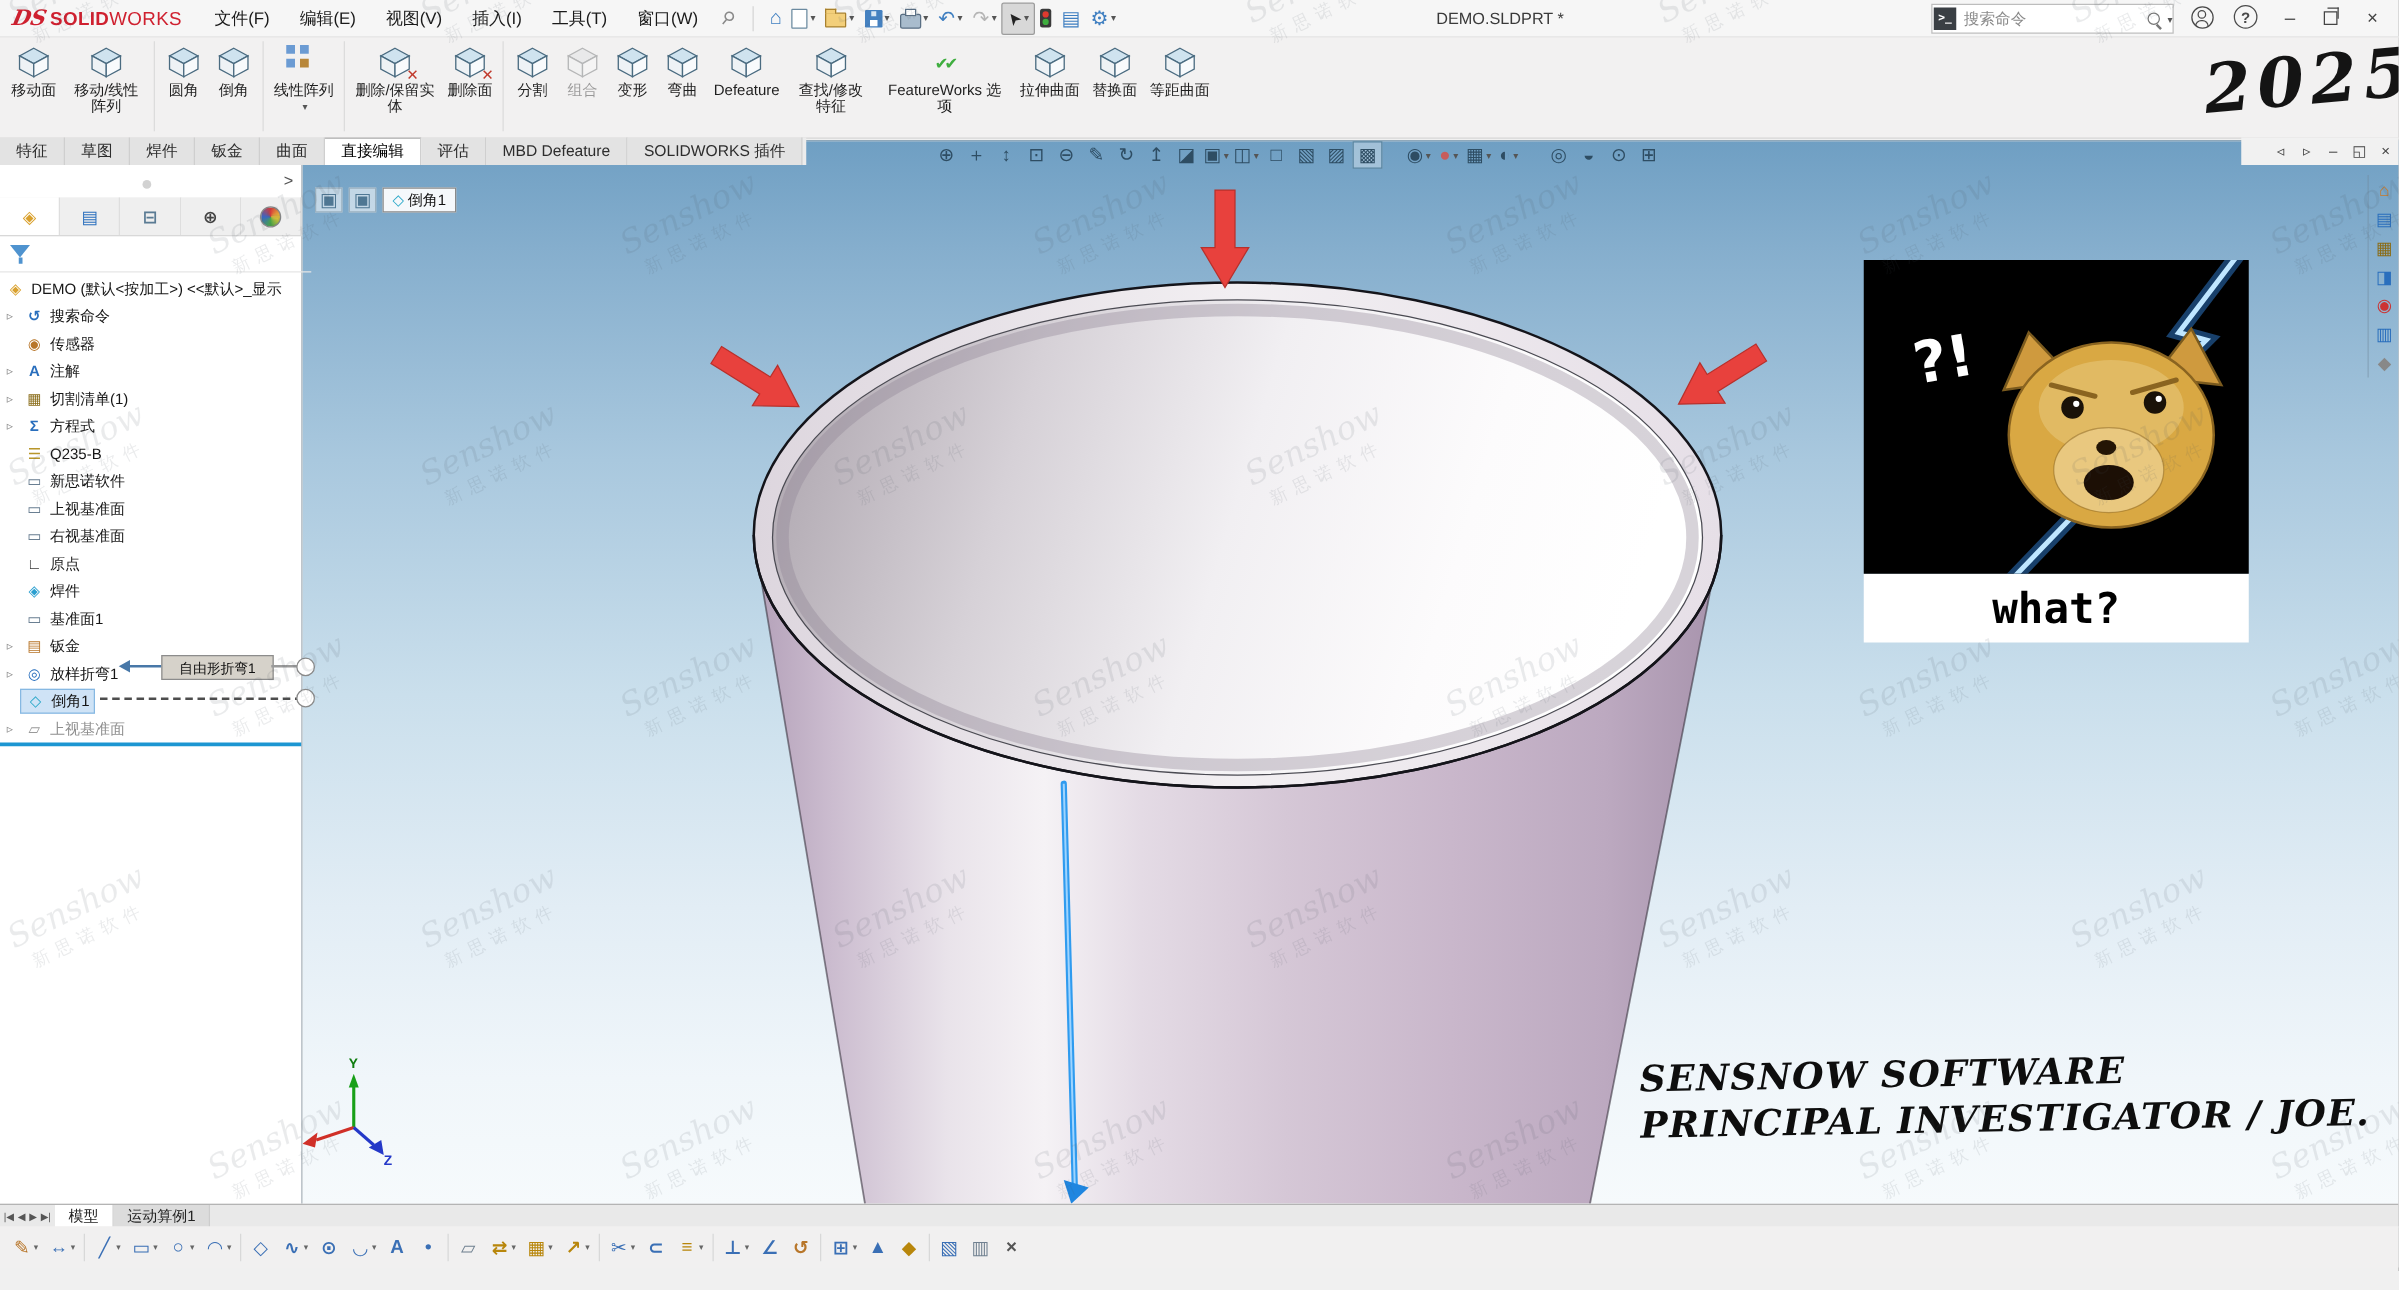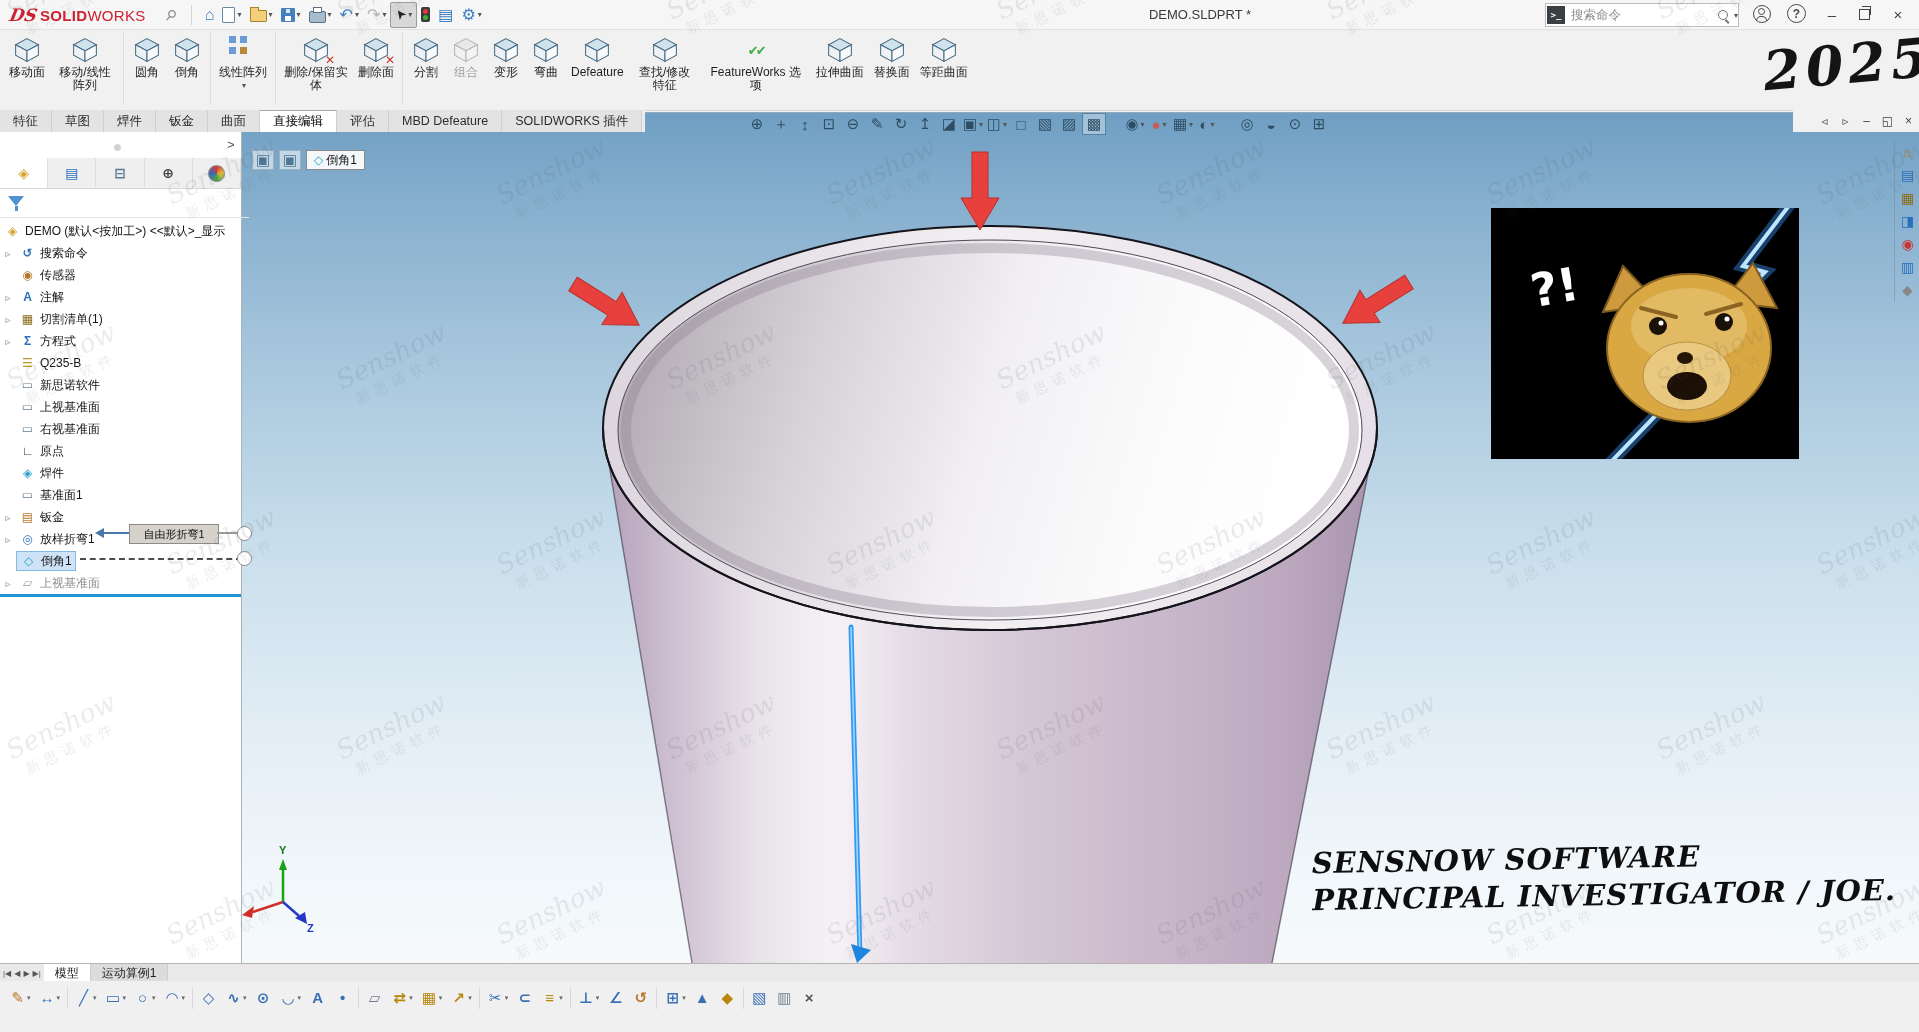--- a/index.html
+++ b/index.html
@@ -176,20 +176,28 @@
 <div id="app">
 
   <div class="viewport"></div>
 
   <div class="menubar">
     <div class="logo">
       <span class="logo-mark">DS</span>
       <span class="logo-bold">SOLID</span>
         <span class="logo-light">WORKS</span>
     </div>
+    <div class="menus" id="menus">
+        <div class="menu">文件(F)</div>
+        <div class="menu">编辑(E)</div>
+        <div class="menu">视图(V)</div>
+        <div class="menu">插入(I)</div>
+        <div class="menu">工具(T)</div>
+        <div class="menu">窗口(W)</div>
+      </div>
     <span class="pin-icon">⚲</span>
     <div class="vsep"></div>
     <div class="quickbar" id="quickbar">
         <div class="qi">
           <span class="gly">⌂</span>
         </div>
         <div class="qi">
           <span class="mi-page"></span>
           <span class="caret">▾</span>
         </div>
@@ -745,20 +753,21 @@
         <circle cx="167" cy="118" r="9" fill="#1a1208"></circle>
           <circle cx="170" cy="115" r="2.5" fill="#fff"></circle>
         <circle cx="233" cy="114" r="9" fill="#1a1208"></circle>
           <circle cx="236" cy="111" r="2.5" fill="#fff"></circle>
         <ellipse cx="196" cy="168" rx="44" ry="34" fill="#e9c87f" stroke="#8a6420" stroke-opacity="0.5"></ellipse>
         <ellipse cx="194" cy="150" rx="8" ry="6" fill="#241505"></ellipse>
         <ellipse cx="196" cy="178" rx="20" ry="14" fill="#1c0f05"></ellipse>
         <text x="40" y="96" font-size="46" font-weight="bold" fill="#ffffff" transform="rotate(-10 60 80)" font-family="DejaVu Sans, sans-serif">?!</text>
       </svg>
     </div>
+    <div class="meme-cap">what?</div>
   </div>
 
   <div class="sig">
     <div>SENSNOW SOFTWARE</div>
     <div>PRINCIPAL INVESTIGATOR / JOE.</div>
   </div>
 
   <div class="bottom-tabs" id="btabs">
       <div class="bnav">
         <span>|◀</span>

